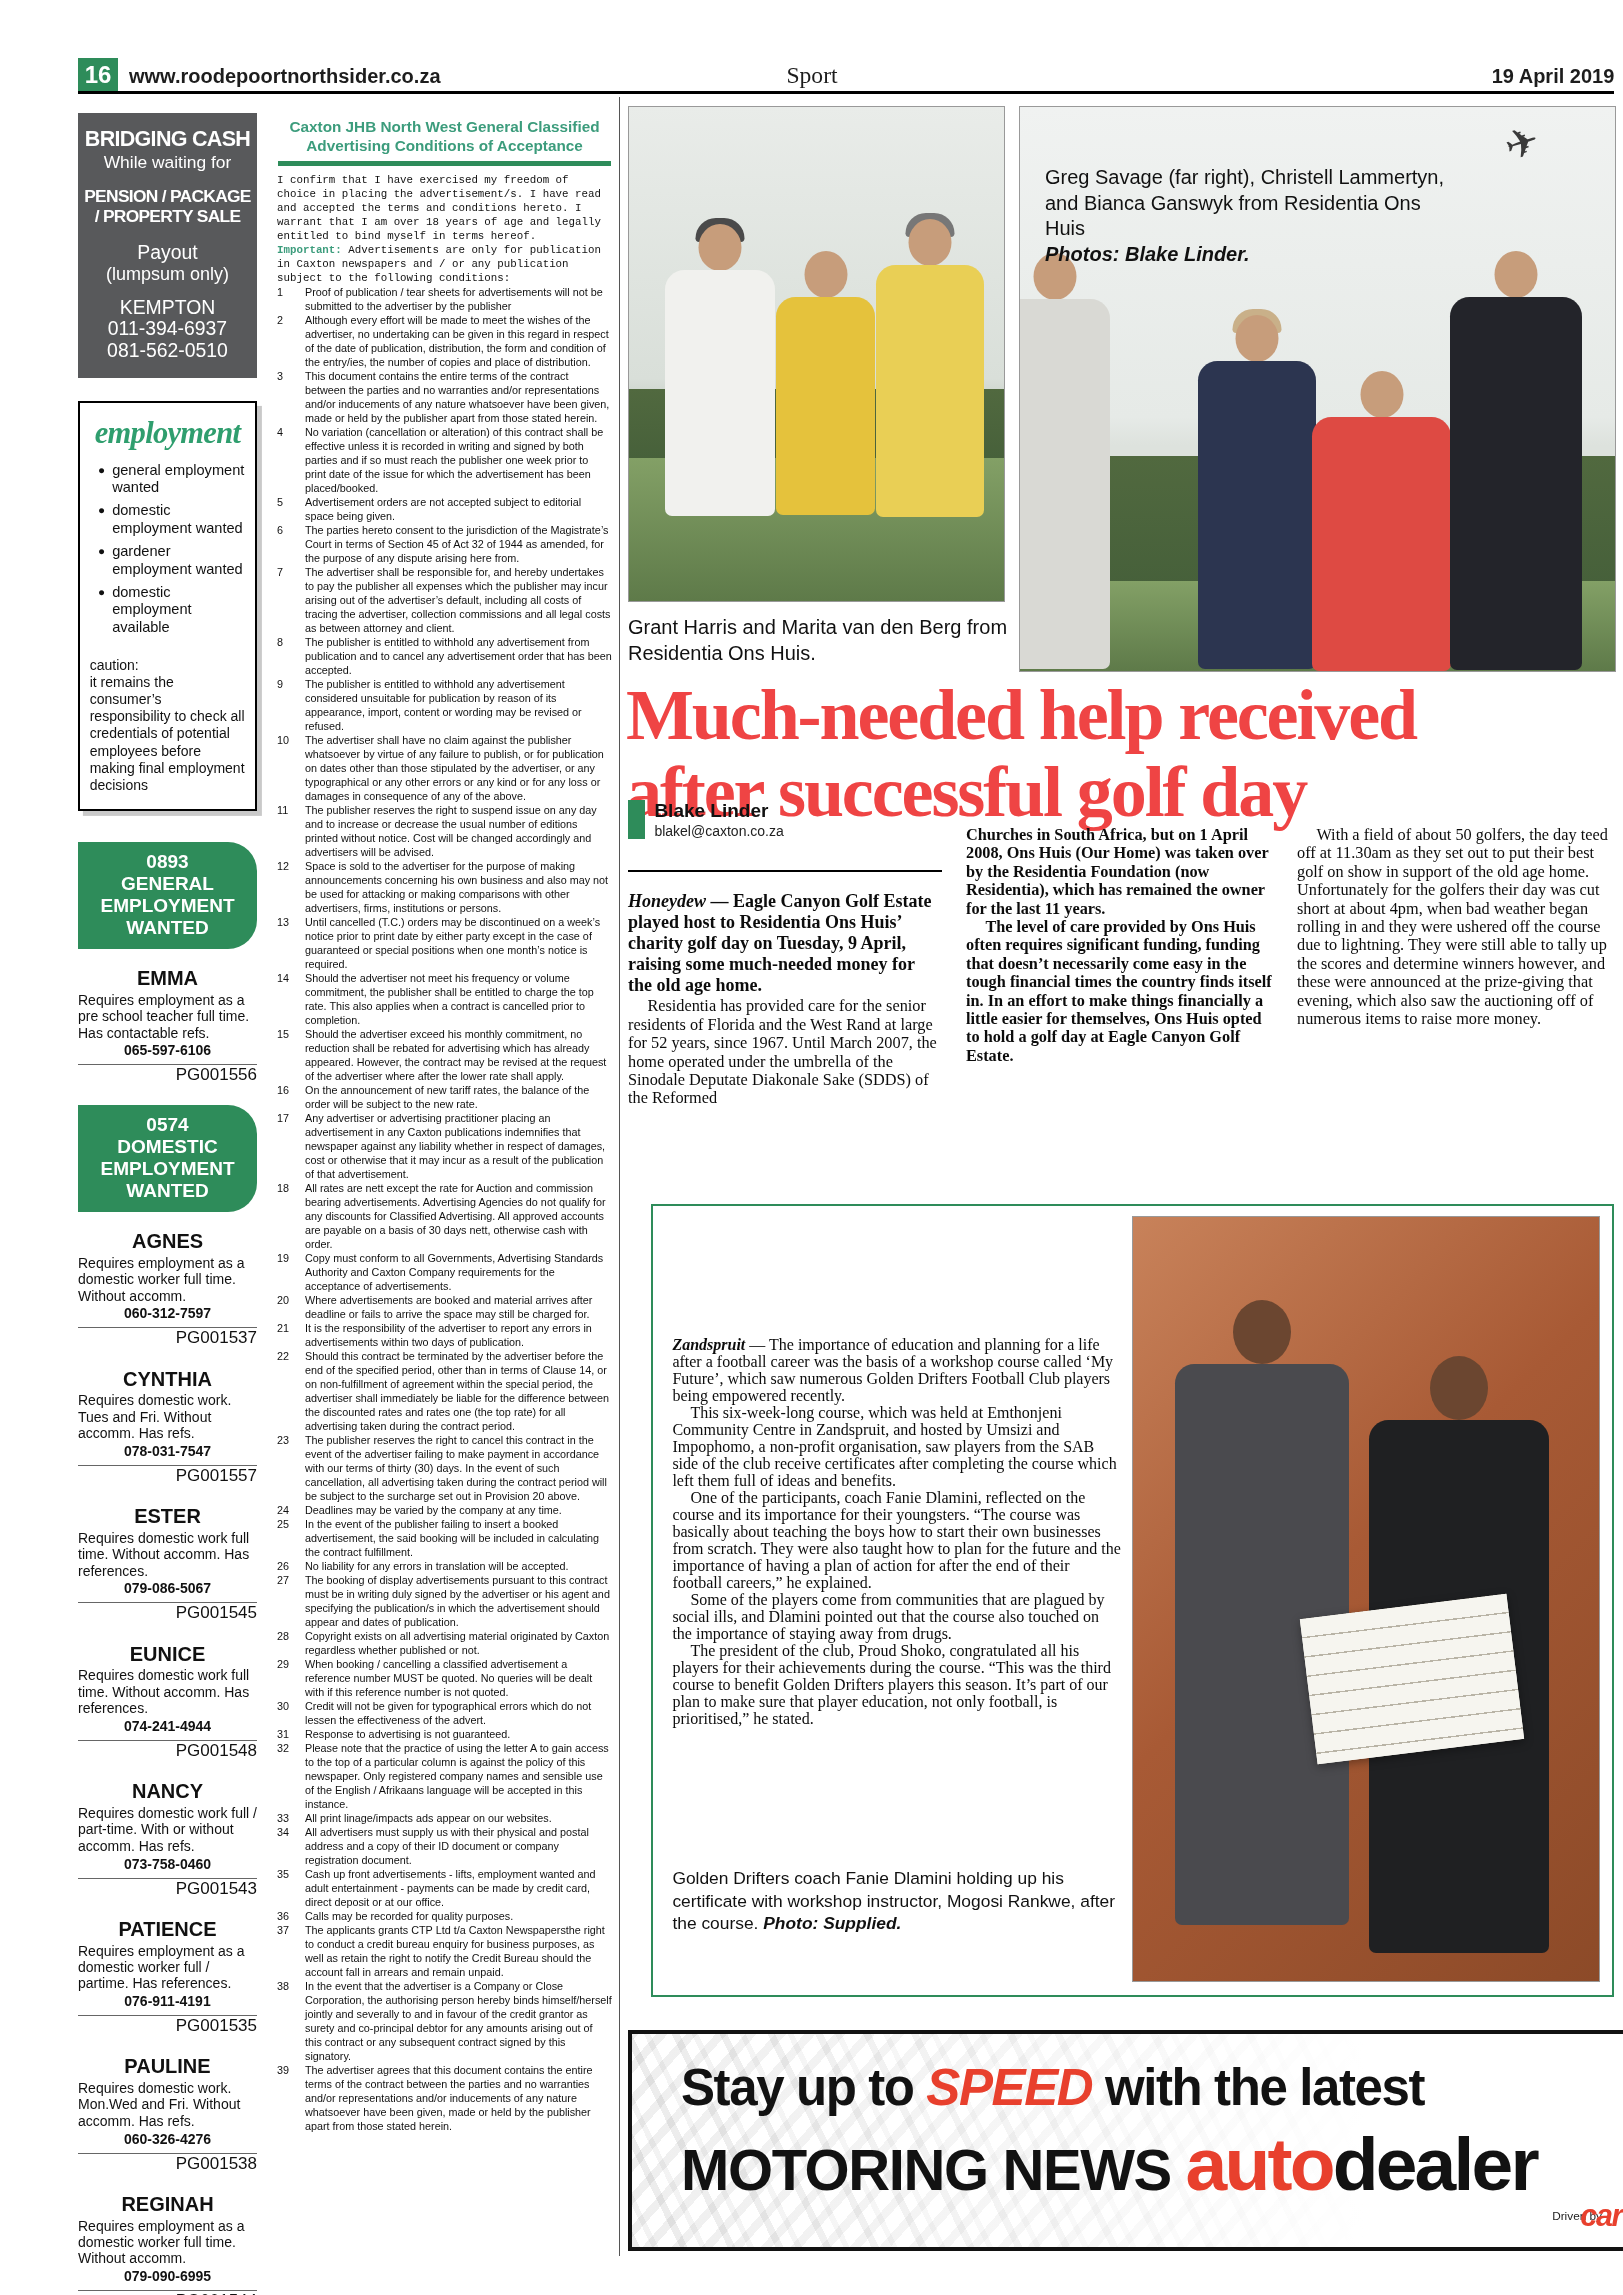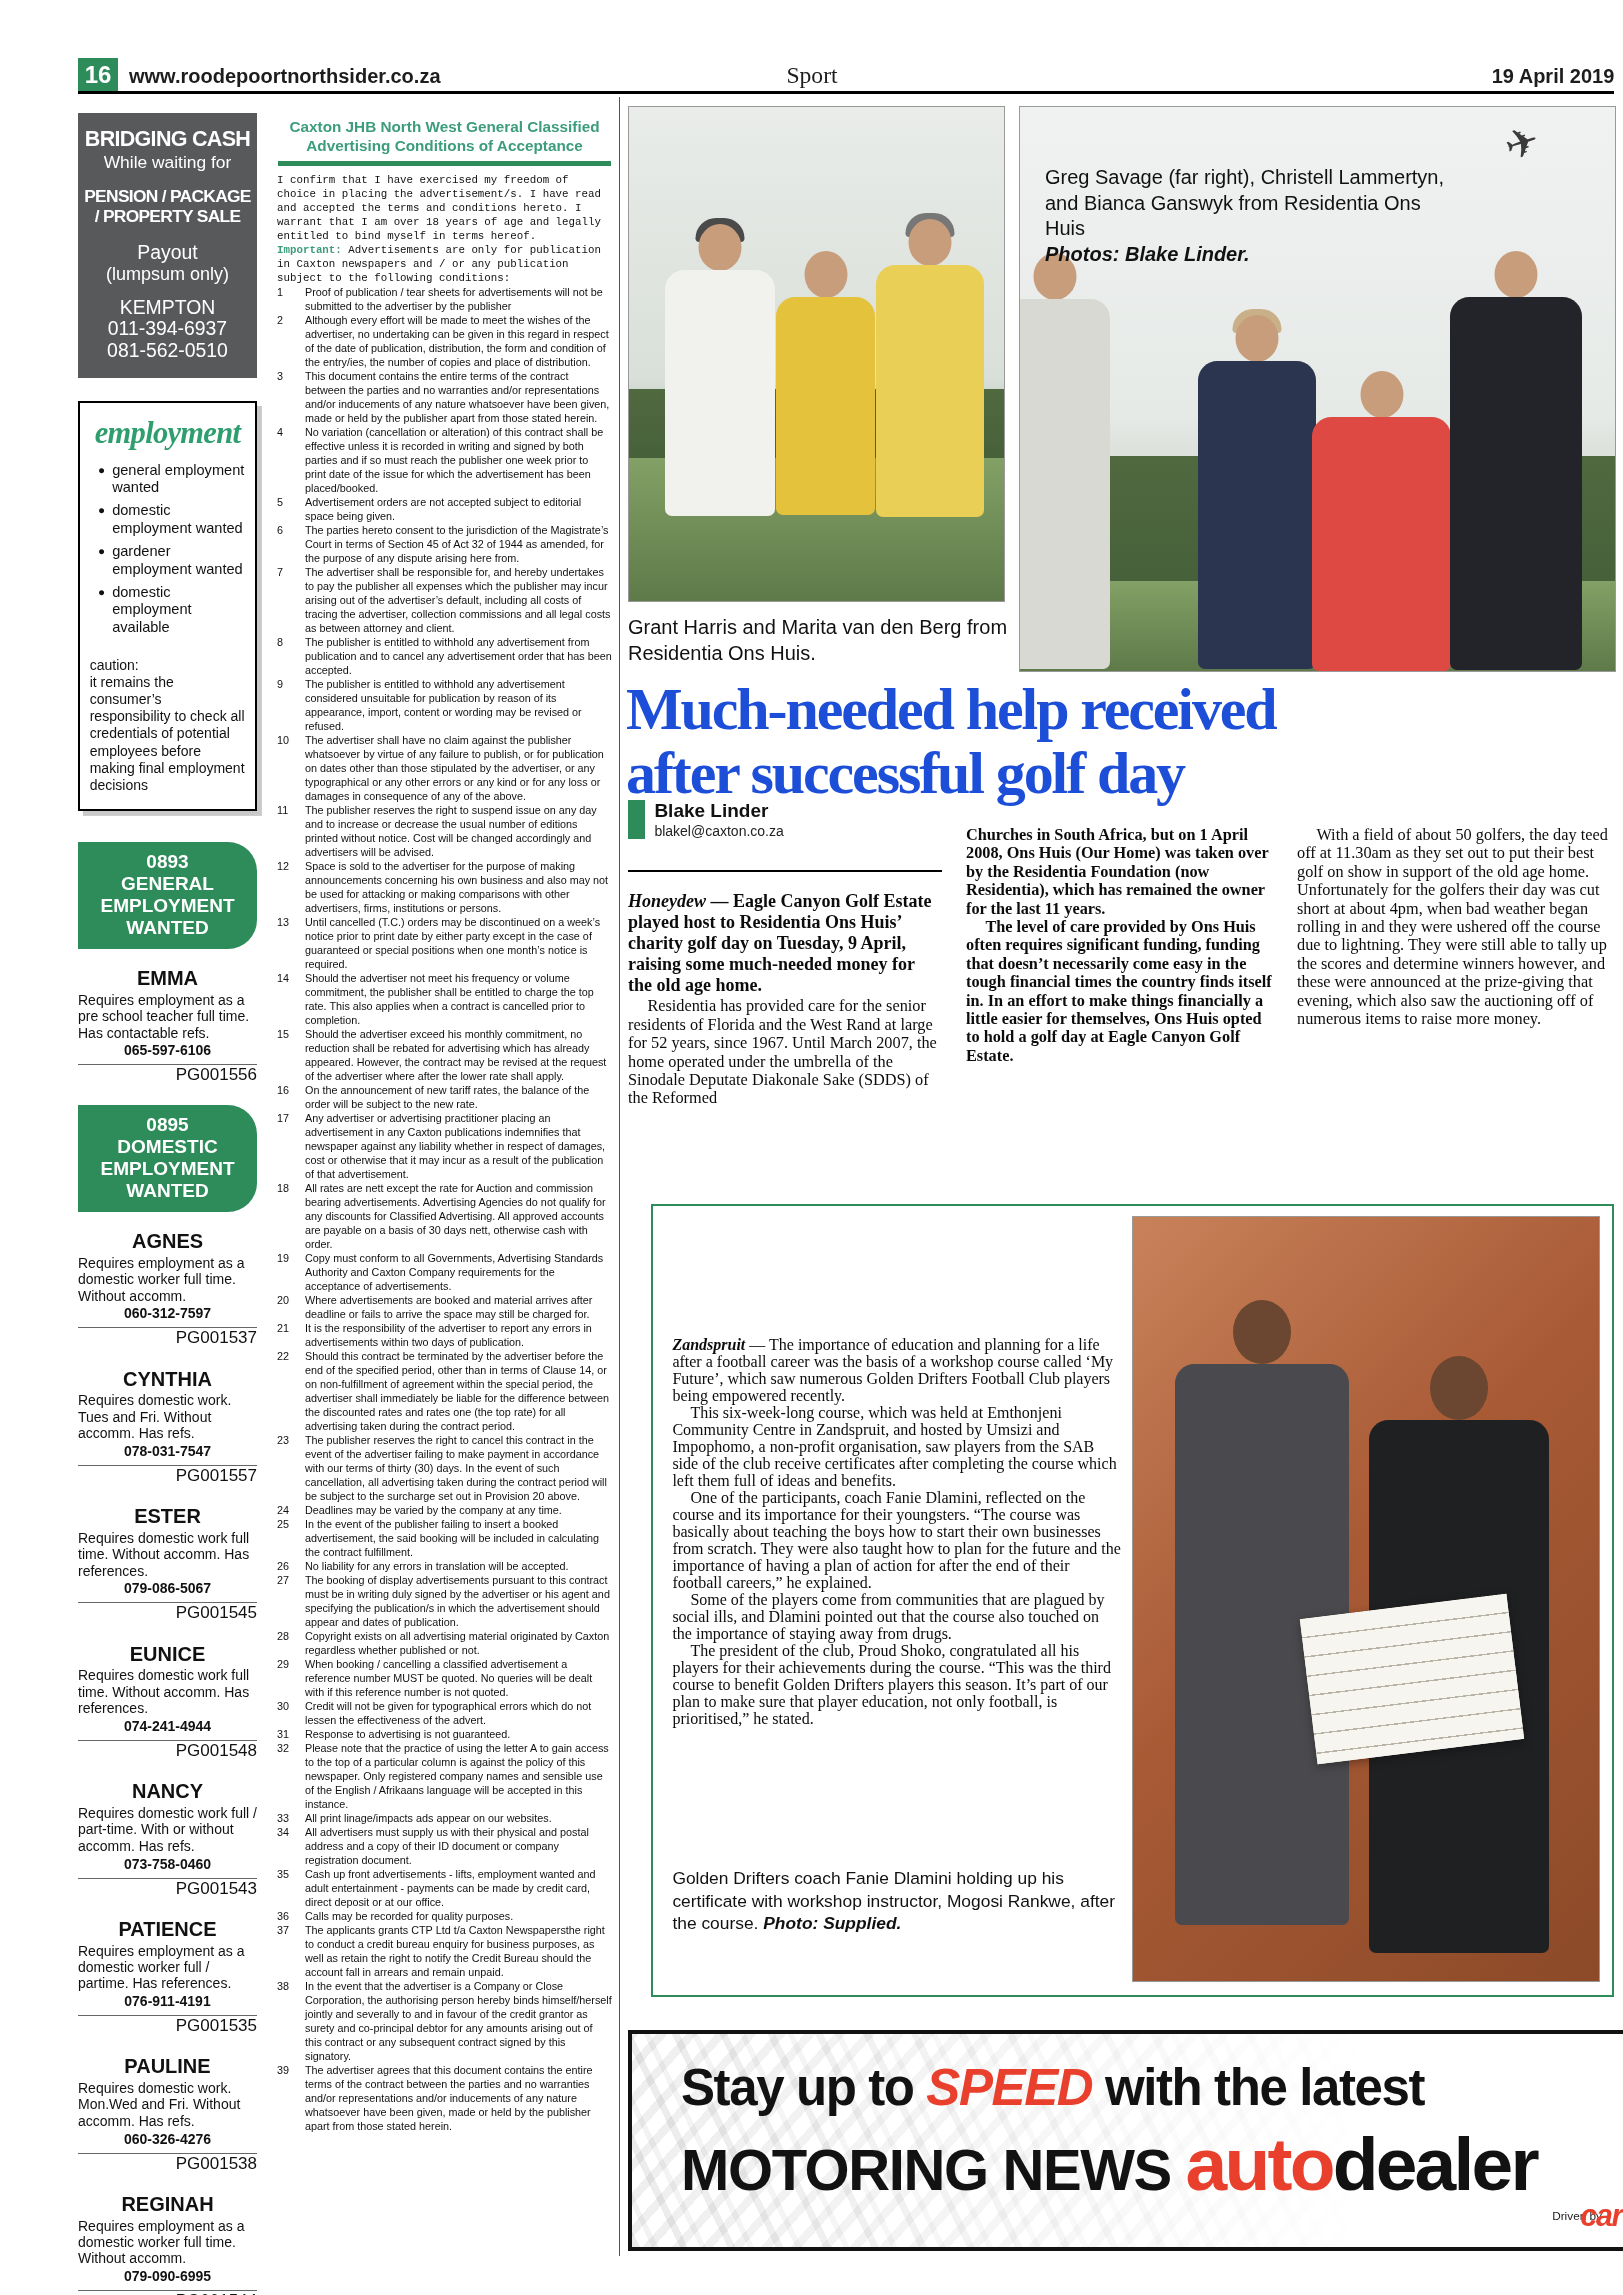--- a/index.html
+++ b/index.html
@@ -60,21 +60,21 @@
   .person{position:absolute;}
   .person .head{position:absolute;left:50%;transform:translateX(-50%);top:0;width:43px;height:47px;border-radius:50%;background:var(--skin,#c79d7b);}
   .person .cap{position:absolute;left:50%;transform:translateX(-50%);top:-5.6px;width:49px;height:23.6px;border-radius:23.6px 23.6px 4.2px 4.2px;background:var(--cap,#444);}
   .person .torso{position:absolute;left:0;right:0;top:46px;bottom:0;border-radius:19.4px 19.4px 7px 7px;background:var(--shirt,#fff);}
   .plane-icon{position:absolute;font-size:40px;color:#3a3a3a;transform:rotate(-18deg);}
   .caption-overlay{position:absolute;left:25px;top:58px;width:403px;font-size:20px;line-height:1.28;color:#111;}
   .caption-credit{font-weight:bold;font-style:italic;}
   .caption-left{position:absolute;left:628px;top:615px;width:416px;font-size:20px;line-height:1.28;color:#111;}
 
   
-  .headline{position:absolute;left:626px;top:677px;width:994px;font-family:"Liberation Serif",serif;font-weight:bold;font-size:60px;line-height:1.07;letter-spacing:-2.1px;color:#1d4ed8;}
+  .headline{position:absolute;left:626px;top:677px;width:994px;font-family:"Liberation Serif",serif;font-weight:bold;font-size:72px;line-height:1.07;letter-spacing:-2.1px;color:#ef4444;}
   .byline{position:absolute;left:628px;top:800px;width:312px;display:flex;gap:9.7px;}
   .by-green{width:16.7px;height:39px;background:#2e8c5a;flex:none;}
   .by-name{font-size:19px;font-weight:bold;line-height:1.2;}
   .by-email{font-size:14px;color:#222;}
   .by-rule{position:absolute;left:628px;top:870px;width:314px;height:2.1px;background:#000;}
   .bodycol{position:absolute;font-family:"Liberation Serif",serif;font-size:16.3px;line-height:18.4px;color:#0c0c0c;text-align:left;}
   .bodycol p{margin:0;}
   .bodycol p.indent{text-indent:19.4px;}
   .col1{left:628px;top:891px;width:314px;}
   .col2{left:966px;top:826px;width:307px;font-weight:bold;}
@@ -176,21 +176,21 @@
 
         <div class="cl-ad">
           <div class="cl-name">EMMA</div>
           <div class="cl-body">Requires employment as a pre school teacher full time. Has contactable refs.</div>
           <div class="cl-phone">065-597-6106</div>
           <div class="cl-ref">PG001556</div>
         </div>
       </div>
 
     <div class="banner">
-      <div class="bn-code">0895</div>
+      <div class="bn-code">0574</div>
       <div class="bn-title">DOMESTIC
 EMPLOYMENT
 WANTED</div>
     </div>
 
     <div>
 
         <div class="cl-ad">
           <div class="cl-name">AGNES</div>
           <div class="cl-body">Requires employment as a domestic worker full time. Without accomm.</div>

